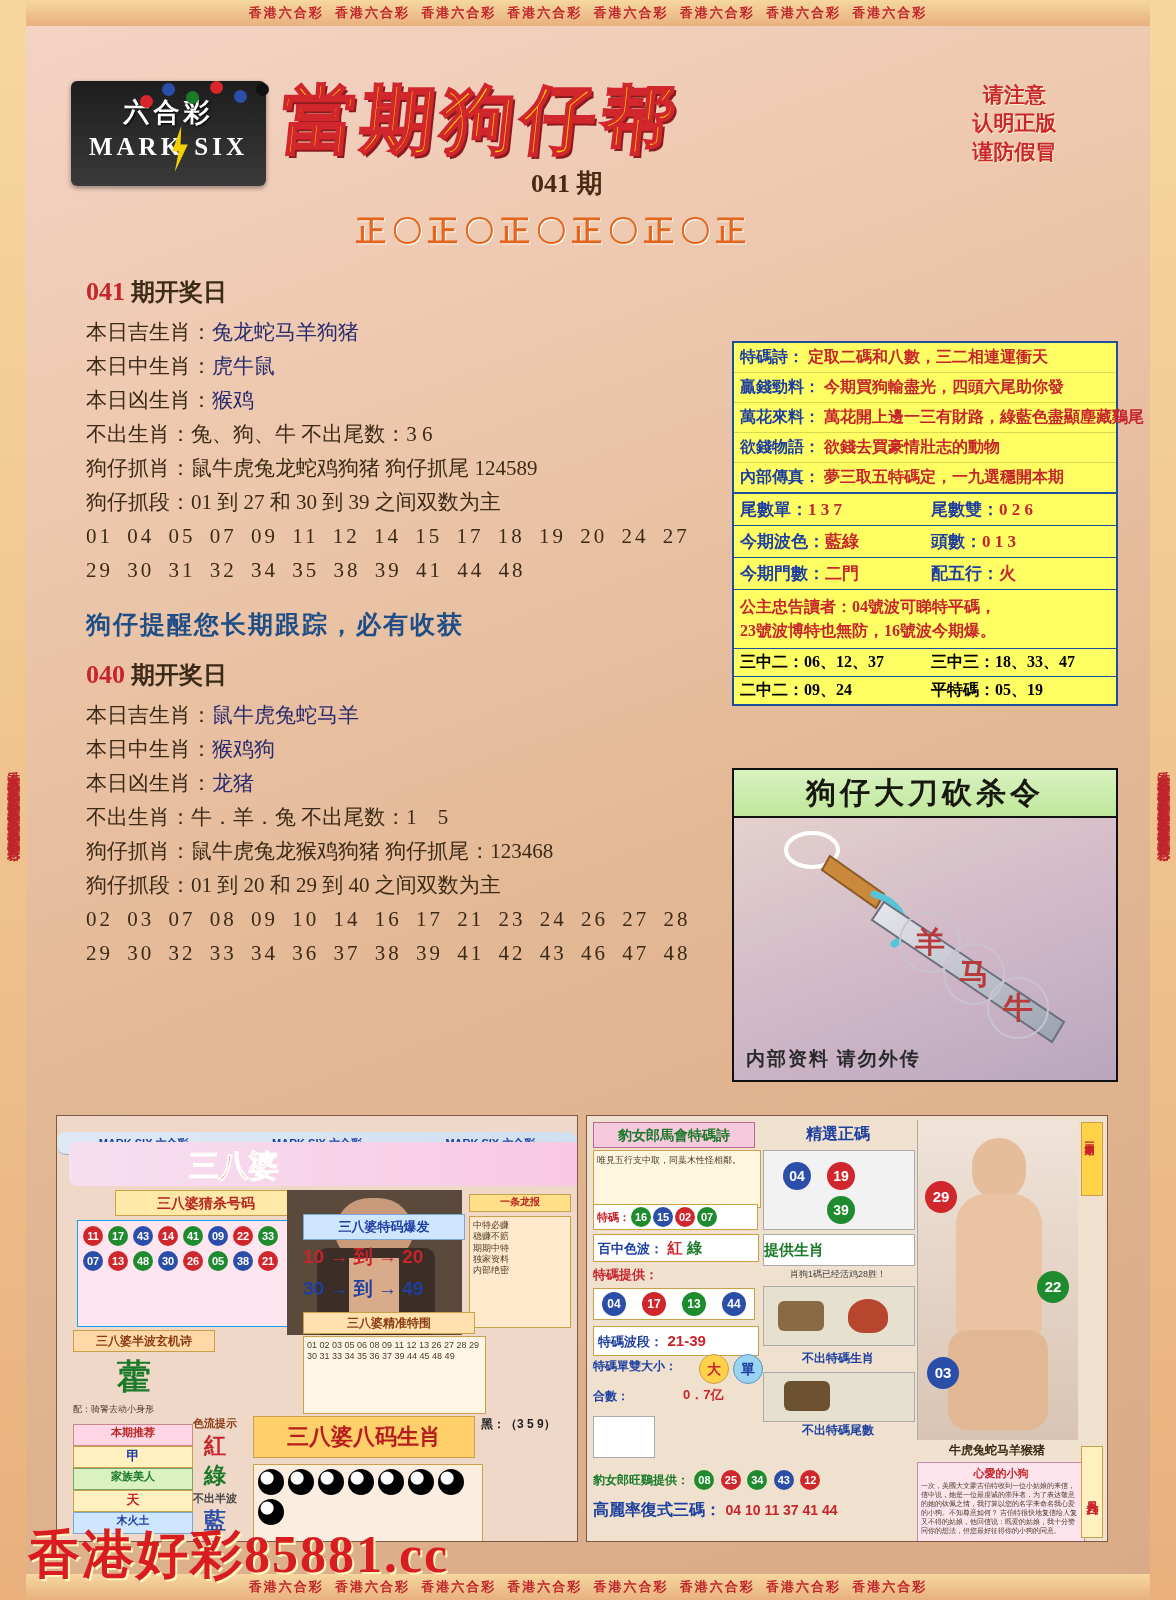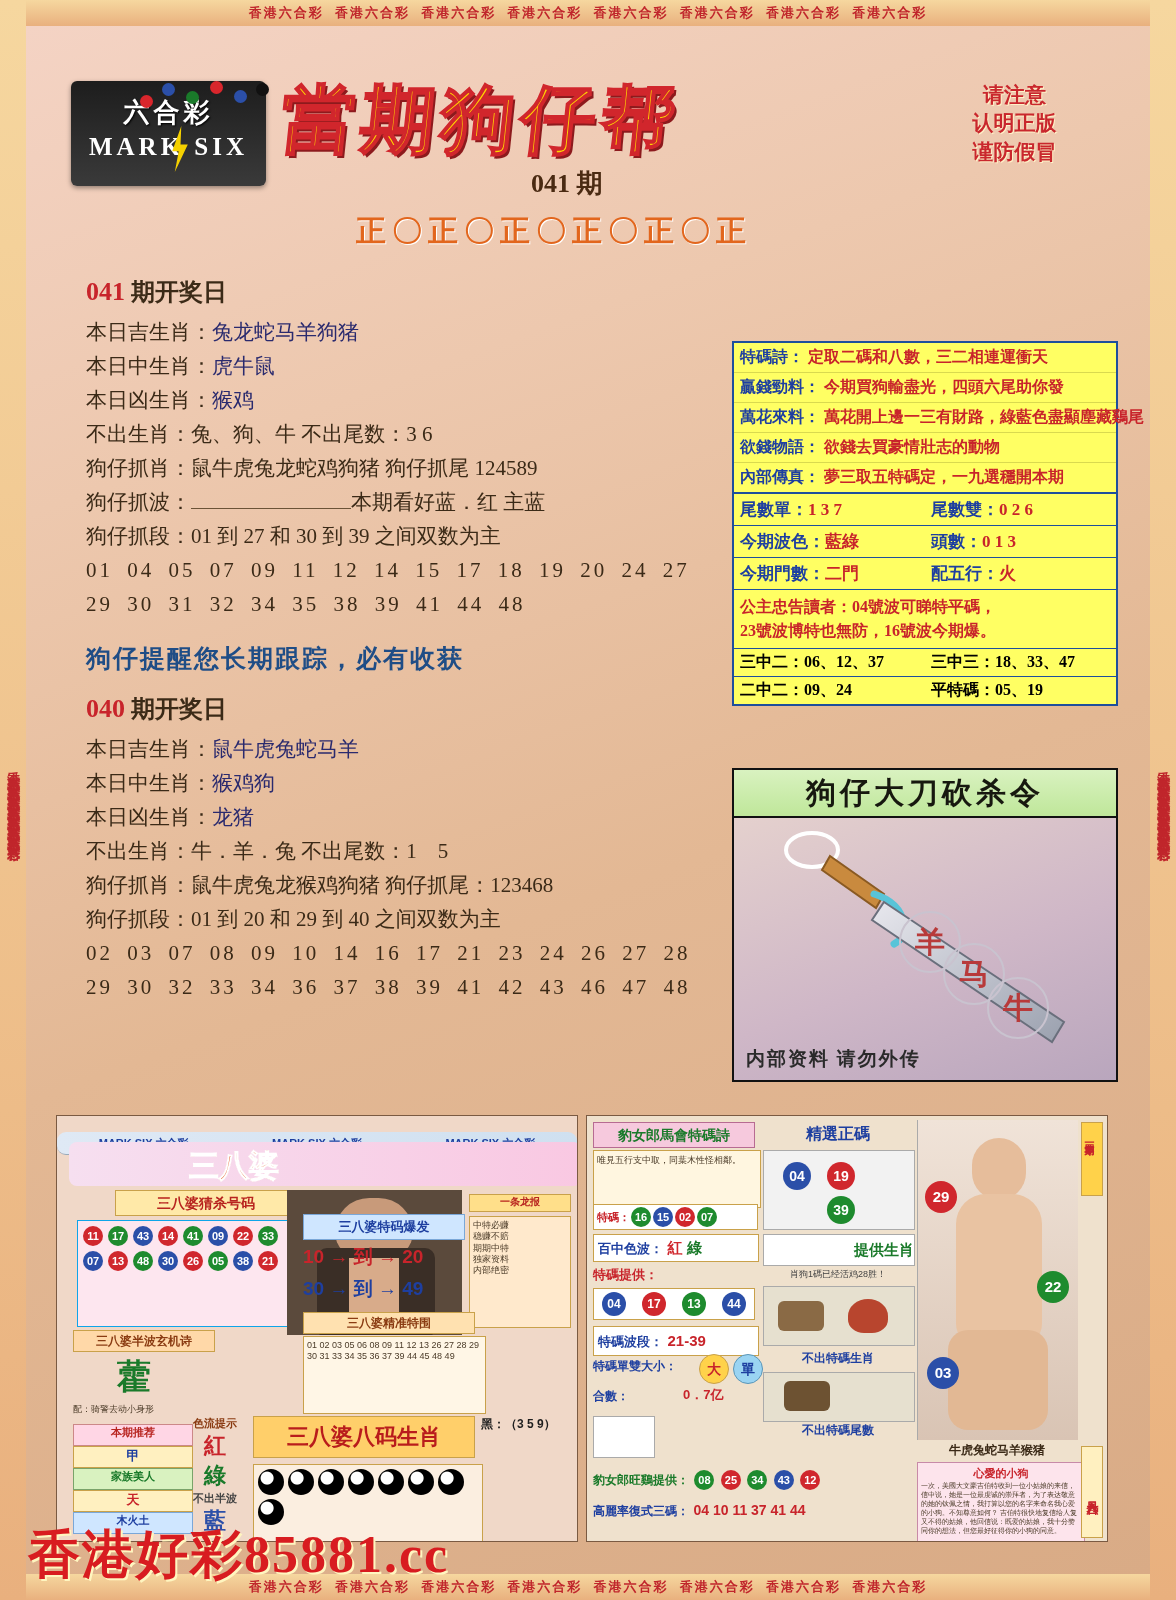--- a/index.html
+++ b/index.html
@@ -248,23 +248,20 @@
         <span class="lbl">本日中生肖：</span><span class="val">虎牛鼠</span>
       </div>
       <div class="row">
         <span class="lbl">本日凶生肖：</span><span class="val">猴鸡</span>
       </div>
       <div class="row">
         <span class="lbl">不出生肖：</span><span>兔、狗、牛   不出尾数：3 6</span>
       </div>
       <div class="row">
         <span class="lbl">狗仔抓肖：</span><span>鼠牛虎兔龙蛇鸡狗猪  狗仔抓尾 124589</span>
-      </div>
-      <div class="row">
-        <span class="lbl">狗仔抓波：</span><span class="underline"></span><span>本期看好蓝．红  主蓝</span>
       </div>
       <div class="row">
         <span class="lbl">狗仔抓段：</span><span>01 到 27 和 30 到 39 之间双数为主</span>
       </div>
       <div class="numbers">01 04 05 07 09 11 12 14 15 17 18 19 20 24 27</div>
       <div class="numbers">29 30 31 32 34 35 38 39 41 44 48</div>
 
       <div class="remind">狗仔提醒您长期跟踪，必有收获</div>
 
       <div class="sec-head">
@@ -490,21 +487,21 @@
         <span class="ball" style="background:#d0272d;position:absolute;left:62px;top:10px;width:28px;height:28px;line-height:28px;font-size:14px">19</span>
         <span class="ball" style="background:#1e8b2e;position:absolute;left:62px;top:44px;width:28px;height:28px;line-height:28px;font-size:14px">39</span>
       </div>
 
       <div style="position:absolute;left:6px;top:118px;width:160px;height:26px;background:#fff;border:1px solid #c9a14a;line-height:26px;padding-left:4px">
         <span style="font-size:13px;font-weight:bold;color:#1e3fa0">百中色波：</span>
         <span style="font-size:15px;font-weight:bold;color:#d0272d">紅</span>
         <span style="font-size:15px;font-weight:bold;color:#1a7a2a">綠</span>
       </div>
 
-      <div style="position:absolute;left:176px;top:118px;width:150px;height:30px;background:#fff;border:1px solid #aaa;font-size:15px;font-weight:bold;color:#1a7a2a;text-align:right;line-height:30px">提供生肖</div>
+      <div style="position:absolute;left:176px;top:118px;width:150px;height:30px;background:#fff;border:1px solid #aaa;font-size:15px;font-weight:bold;color:#1a7a2a;text-align:left;line-height:30px">提供生肖</div>
 
       <div style="position:absolute;left:176px;top:152px;width:150px;height:16px;font-size:9px;color:#444;text-align:center">肖狗1碼已经活鸡28胜！</div>
 
       <div style="position:absolute;left:6px;top:150px;width:160px;height:22px;font-size:13px;font-weight:bold;color:#c8242b">特碼提供：</div>
       <div style="position:absolute;left:6px;top:172px;width:160px;height:30px;background:#fff;border:1px solid #c9a14a;display:flex;align-items:center;justify-content:space-around">
         <span class="ball" style="background:#2b4fa8;width:24px;height:24px;line-height:24px;font-size:12px">04</span>
         <span class="ball" style="background:#d0272d;width:24px;height:24px;line-height:24px;font-size:12px">17</span>
         <span class="ball" style="background:#1e8b2e;width:24px;height:24px;line-height:24px;font-size:12px">13</span>
         <span class="ball" style="background:#2b4fa8;width:24px;height:24px;line-height:24px;font-size:12px">44</span>
       </div>
@@ -537,21 +534,21 @@
       <div style="position:absolute;left:6px;top:350px;width:330px;height:26px;line-height:26px">
         <span style="font-size:12px;font-weight:bold;color:#1a7a2a">豹女郎旺鷄提供：</span>
         <span class="ball" style="background:#1e8b2e">08</span>
         <span class="ball" style="background:#d0272d">25</span>
         <span class="ball" style="background:#1e8b2e">34</span>
         <span class="ball" style="background:#2b4fa8">43</span>
         <span class="ball" style="background:#d0272d">12</span>
       </div>
 
       <div style="position:absolute;left:6px;top:382px;width:340px;height:24px;line-height:24px">
-        <span style="font-size:12px;font-weight:bold;color:#1e3fa0">高麗率復式三碼：</span>
+        <span style="font-size:16px;font-weight:bold;color:#1e3fa0">高麗率復式三碼：</span>
         <span style="font-size:14px;font-weight:bold;color:#c8242b">04 10 11 37 41 44</span>
       </div>
 
       <div style="position:absolute;left:330px;top:4px;width:160px;height:320px;background:linear-gradient(180deg,#f0e3d8,#d9c4b4);border-left:1px solid #aaa">
         <div style="position:absolute;left:54px;top:18px;width:54px;height:62px;border-radius:30px;background:#e6bd9b"></div>
         <div style="position:absolute;left:38px;top:74px;width:86px;height:150px;background:#e9c3a2;border-radius:30px 30px 20px 20px"></div>
         <div style="position:absolute;left:30px;top:210px;width:100px;height:100px;background:#e2b894;border-radius:20px"></div>
         <span class="ball" style="position:absolute;left:6px;top:60px;width:32px;height:32px;line-height:32px;font-size:15px;background:#d0272d">29</span>
         <span class="ball" style="position:absolute;left:118px;top:150px;width:32px;height:32px;line-height:32px;font-size:15px;background:#1e8b2e">22</span>
         <span class="ball" style="position:absolute;left:8px;top:236px;width:32px;height:32px;line-height:32px;font-size:15px;background:#2b4fa8">03</span>

